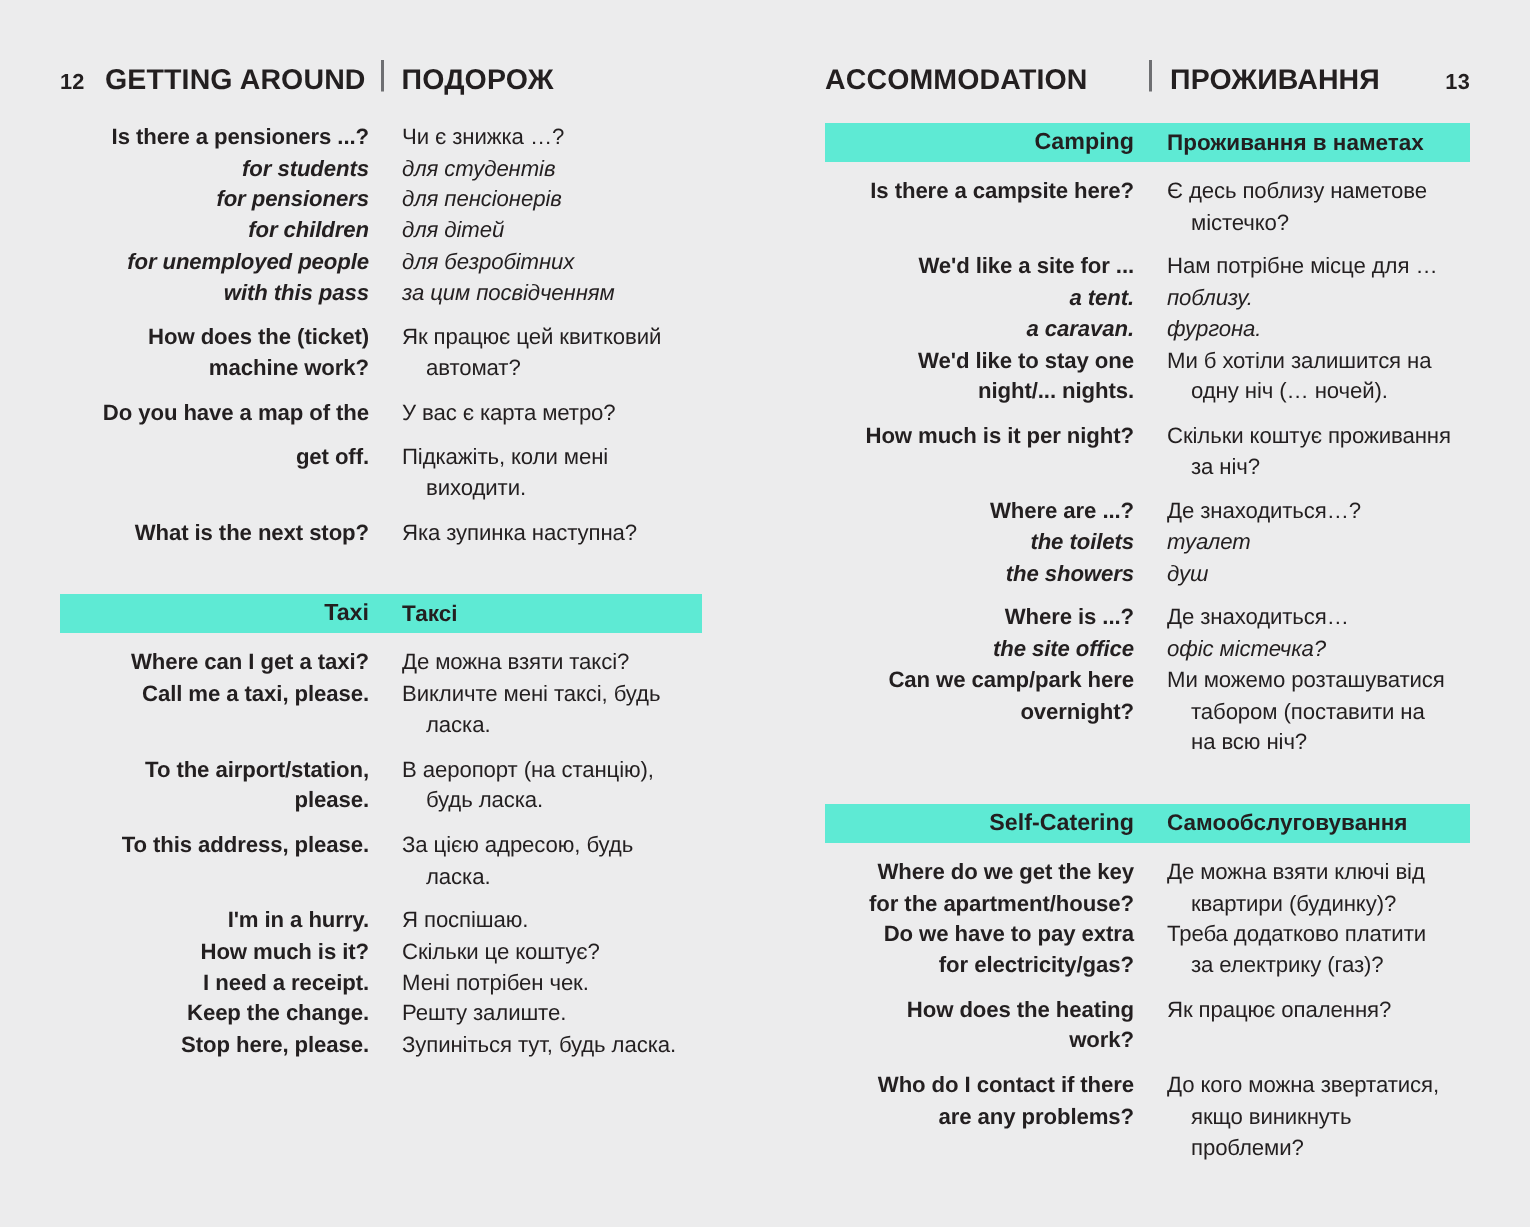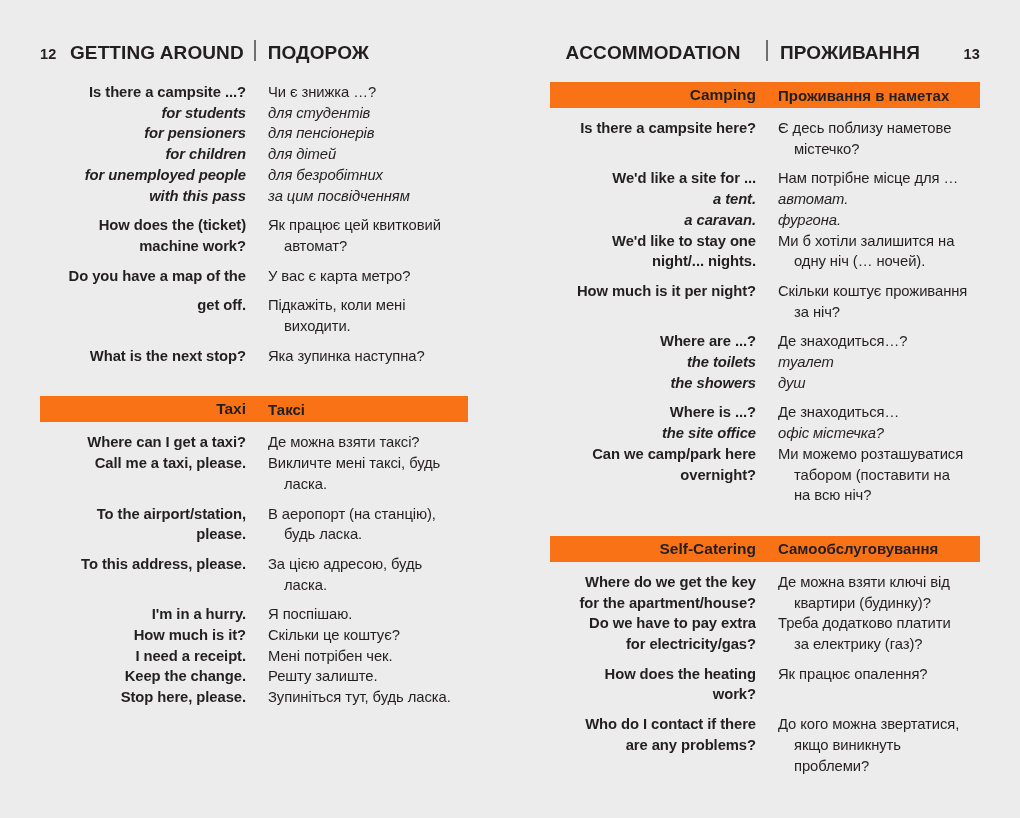--- a/index.html
+++ b/index.html
@@ -46,36 +46,36 @@
     width: 30px;
     flex: 0 0 auto;
   }
   .runhead .folio.right { text-align: right; width: 34px; }
   .runhead .sect {
     font-size: 19px;
     font-weight: 700;
     letter-spacing: .005em;
     white-space: nowrap;
   }
-  .runhead .sect.en { text-align: center; }
+  .runhead .sect.en { text-align: left; }
   .runhead .rule {
     width: 2px;
     height: 21px;
     background: #6e6f72;
     flex: 0 0 auto;
     position: relative;
     top: 2px;
   }
   .rh-left  { display: flex; align-items: baseline; gap: 0; }
   .rh-left .rule { margin-left: 10px; }
   .rh-right .rule { margin-left: 10px; }
 
   
   .bar {
-    background: #f97316;
+    background: #5eead4;
     height: 26px;
     display: flex;
     align-items: center;
     margin-bottom: 10px;
   }
   .bar .b-en {
     width: 206px;
     text-align: right;
     font-size: 15.5px;
     font-weight: 700;
@@ -132,21 +132,21 @@
     <div class="runhead rh-left">
       <div class="folio">12</div>
       <div class="sect en" style="width:auto;">GETTING AROUND</div>
       <div class="rule"></div>
       <div class="sect" style="margin-left:12px;">ПОДОРОЖ</div>
     </div>
 
     <div id="left-body">
         <div class="row">
           <div class="en">
-            <span class="line">Is there a campsite ...?</span>
+            <span class="line">Is there a pensioners ...?</span>
           </div>
           <div class="uk">
             <span class="line">Чи є знижка …?</span>
           </div>
         </div>
         <div class="row sub">
           <div class="en">
             <span class="line">for students</span>
           </div>
           <div class="uk">
@@ -341,21 +341,21 @@
           </div>
           <div class="uk">
             <span class="line">Нам потрібне місце для …</span>
           </div>
         </div>
         <div class="row sub">
           <div class="en">
             <span class="line">a tent.</span>
           </div>
           <div class="uk">
-            <span class="line">автомат.</span>
+            <span class="line">поблизу.</span>
           </div>
         </div>
         <div class="row sub">
           <div class="en">
             <span class="line">a caravan.</span>
           </div>
           <div class="uk">
             <span class="line">фургона.</span>
           </div>
         </div>

